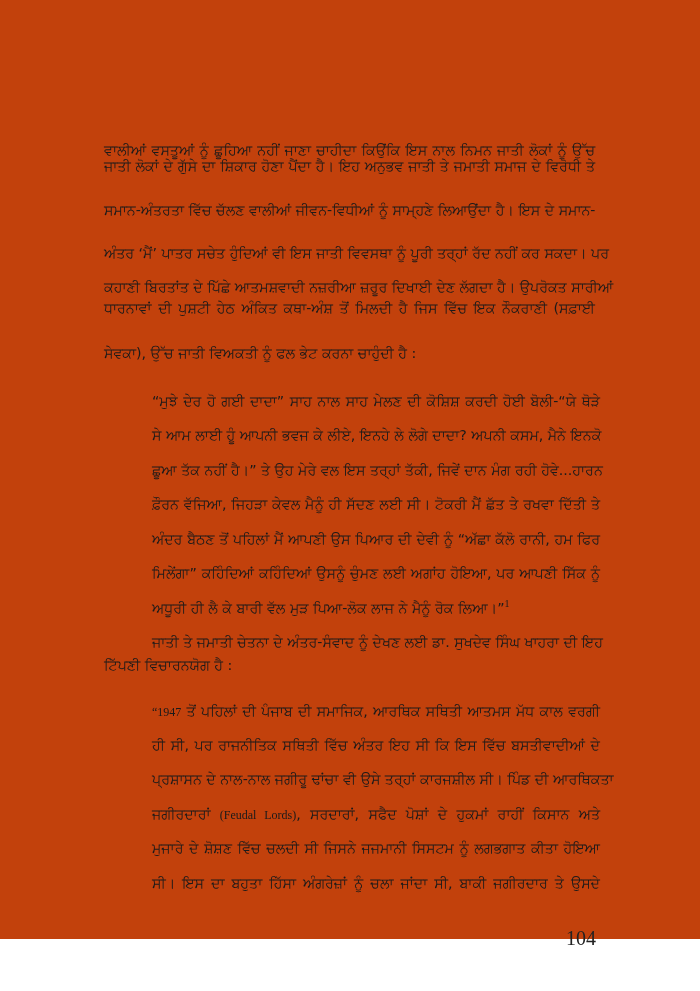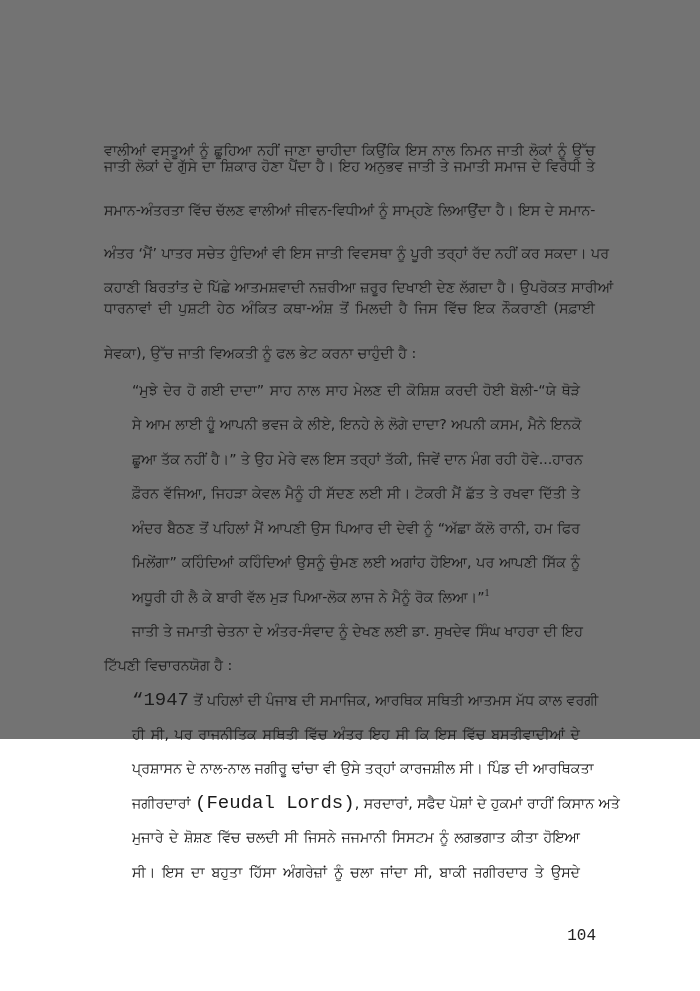--- a/index.html
+++ b/index.html
@@ -1,26 +1,26 @@
 <!DOCTYPE html>
 <html><head>
 <meta charset="utf-8">
 <style>
   html, body { margin: 0; padding: 0; background: #ffffff; }
   body { width: 700px; height: 991px; position: relative; overflow: hidden;
          font-family: "DejaVu Sans", sans-serif; color: #1a1a1a; }
-  .page { position: absolute; left: 0; top: 0; width: 700px; height: 739px; background: #737373; }
+  .page { position: absolute; left: 0; top: 0; width: 700px; height: 939px; background: #c2410c; }
   .line { position: absolute; white-space: nowrap; font-size: 14.2px; line-height: 20px;
           height: 20px; text-align: justify; text-align-last: justify; }
   .full { left: 104px; width: 491px; }
-  .ind  { left: 132px; width: 448px; }
+  .ind  { left: 152px; width: 448px; margin-top: 11px; }
   .last { text-align-last: left; }
-  .pn { position: absolute; left: 566px; top: 927px; width: 30px; text-align: right;
-        font-family: Liberation Mono, monospace; font-size: 16px; color: #222; }
-  .latin { font-family: Liberation Mono, monospace; font-size: 19px; }
+  .pn { position: absolute; left: 566px; top: 927px; width: 30px; text-align: left;
+        font-family: Liberation Serif, serif; font-size: 20px; color: #222; }
+  .latin { font-family: Liberation Serif, serif; font-size: 12px; }
   sup { font-family: "Liberation Serif", serif; font-size: 10px; vertical-align: 6px; line-height: 0; }
 </style>
 </head>
 <body>
 
 <div class="page">
 
   <div>
     <div class="line full" style="top:140px">ਵਾਲੀਆਂ ਵਸਤੂਆਂ ਨੂੰ ਛੂਹਿਆ ਨਹੀਂ ਜਾਣਾ ਚਾਹੀਦਾ ਕਿਉਂਕਿ ਇਸ ਨਾਲ ਨਿਮਨ ਜਾਤੀ ਲੋਕਾਂ ਨੂੰ ਉੱਚ</div>
     <div class="line full" style="top:156px">ਜਾਤੀ ਲੋਕਾਂ ਦੇ ਗੁੱਸੇ ਦਾ ਸ਼ਿਕਾਰ ਹੋਣਾ ਪੈਂਦਾ ਹੈ। ਇਹ ਅਨੁਭਵ ਜਾਤੀ ਤੇ ਜਮਾਤੀ ਸਮਾਜ ਦੇ ਵਿਰੋਧੀ ਤੇ</div>

